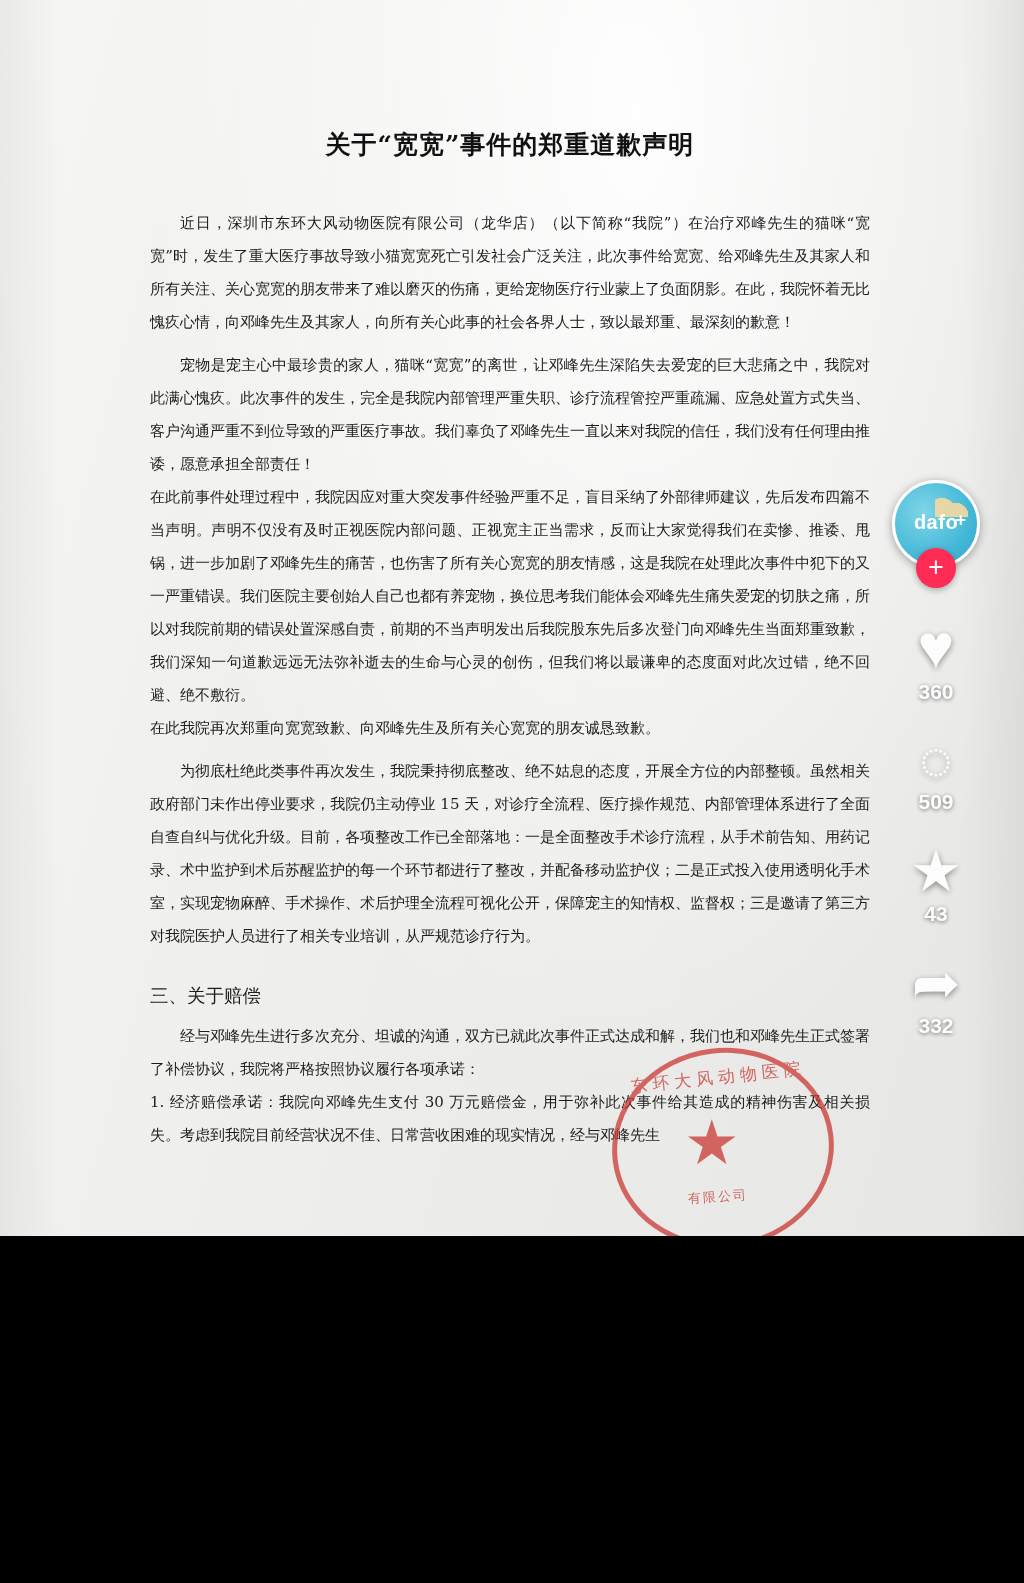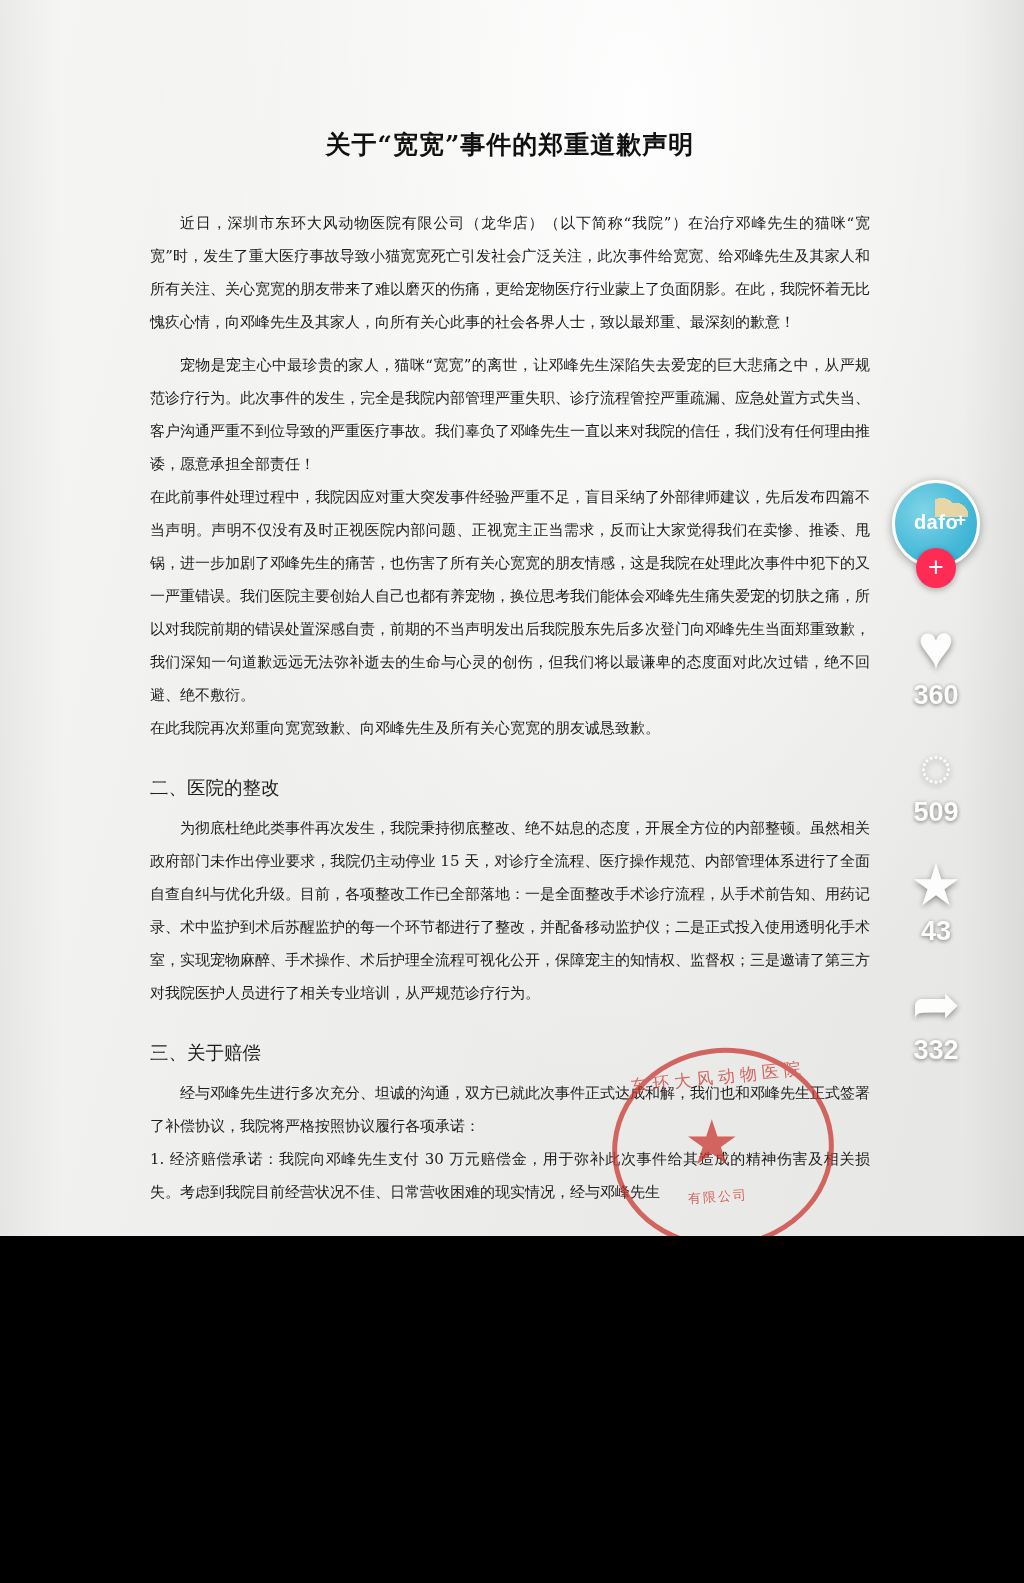--- a/index.html
+++ b/index.html
@@ -139,21 +139,21 @@
     z-index: 5;
   }
   .rail-item {
     display: flex;
     flex-direction: column;
     align-items: center;
     margin-bottom: 28px;
   }
   .rail-count {
     color: #ffffff;
-    font-size: 27px;
+    font-size: 21px;
     font-weight: 600;
     margin-top: 2px;
     text-shadow: 0 1px 4px rgba(0,0,0,.55);
     opacity: .92;
   }
   .avatar {
     position: relative;
     width: 82px; height: 82px;
     border-radius: 50%;
     border: 3px solid #ffffff;
@@ -331,24 +331,23 @@
 
 <div id="app">
 
   <div class="doc-area">
     <div class="paper"></div>
 
     <div class="doc-content">
       <div class="doc-title">关于“宽宽”事件的郑重道歉声明</div>
 
       <p class="doc-p">近日，深圳市东环大风动物医院有限公司（龙华店）（以下简称“我院”）在治疗邓峰先生的猫咪“宽宽”时，发生了重大医疗事故导致小猫宽宽死亡引发社会广泛关注，此次事件给宽宽、给邓峰先生及其家人和所有关注、关心宽宽的朋友带来了难以磨灭的伤痛，更给宠物医疗行业蒙上了负面阴影。在此，我院怀着无比愧疚心情，向邓峰先生及其家人，向所有关心此事的社会各界人士，致以最郑重、最深刻的歉意！</p>
-      <p class="doc-p tight">宠物是宠主心中最珍贵的家人，猫咪“宽宽”的离世，让邓峰先生深陷失去爱宠的巨大悲痛之中，从严规范诊疗行为。此次事件的发生，完全是我院内部管理严重失职、诊疗流程管控严重疏漏、应急处置方式失当、客户沟通严重不到位导致的严重医疗事故。我们辜负了邓峰先生一直以来对我院的信任，我们没有任何理由推诿，愿意承担全部责任！</p>
+      <p class="doc-p tight">宠物是宠主心中最珍贵的家人，猫咪“宽宽”的离世，让邓峰先生深陷失去爱宠的巨大悲痛之中，我院对此满心愧疚。此次事件的发生，完全是我院内部管理严重失职、诊疗流程管控严重疏漏、应急处置方式失当、客户沟通严重不到位导致的严重医疗事故。我们辜负了邓峰先生一直以来对我院的信任，我们没有任何理由推诿，愿意承担全部责任！</p>
       <p class="doc-p noindent tight">在此前事件处理过程中，我院因应对重大突发事件经验严重不足，盲目采纳了外部律师建议，先后发布四篇不当声明。声明不仅没有及时正视医院内部问题、正视宽主正当需求，反而让大家觉得我们在卖惨、推诿、甩锅，进一步加剧了邓峰先生的痛苦，也伤害了所有关心宽宽的朋友情感，这是我院在处理此次事件中犯下的又一严重错误。我们医院主要创始人自己也都有养宠物，换位思考我们能体会邓峰先生痛失爱宠的切肤之痛，所以对我院前期的错误处置深感自责，前期的不当声明发出后我院股东先后多次登门向邓峰先生当面郑重致歉，我们深知一句道歉远远无法弥补逝去的生命与心灵的创伤，但我们将以最谦卑的态度面对此次过错，绝不回避、绝不敷衍。</p>
       <p class="doc-p noindent">在此我院再次郑重向宽宽致歉、向邓峰先生及所有关心宽宽的朋友诚恳致歉。</p>
-      <div class="doc-h">二、医院的整改</div>
       <p class="doc-p">为彻底杜绝此类事件再次发生，我院秉持彻底整改、绝不姑息的态度，开展全方位的内部整顿。虽然相关政府部门未作出停业要求，我院仍主动停业 15 天，对诊疗全流程、医疗操作规范、内部管理体系进行了全面自查自纠与优化升级。目前，各项整改工作已全部落地：一是全面整改手术诊疗流程，从手术前告知、用药记录、术中监护到术后苏醒监护的每一个环节都进行了整改，并配备移动监护仪；二是正式投入使用透明化手术室，实现宠物麻醉、手术操作、术后护理全流程可视化公开，保障宠主的知情权、监督权；三是邀请了第三方对我院医护人员进行了相关专业培训，从严规范诊疗行为。</p>
       <div class="doc-h">三、关于赔偿</div>
       <p class="doc-p tight">经与邓峰先生进行多次充分、坦诚的沟通，双方已就此次事件正式达成和解，我们也和邓峰先生正式签署了补偿协议，我院将严格按照协议履行各项承诺：</p>
       <p class="doc-p noindent">1. 经济赔偿承诺：我院向邓峰先生支付 30 万元赔偿金，用于弥补此次事件给其造成的精神伤害及相关损失。考虑到我院目前经营状况不佳、日常营收困难的现实情况，经与邓峰先生</p>
     </div>
 
     <div class="seal">
       <div class="ring"></div>
       <div class="seal-top">东环大风动物医院</div>
       <div class="star">★</div>

